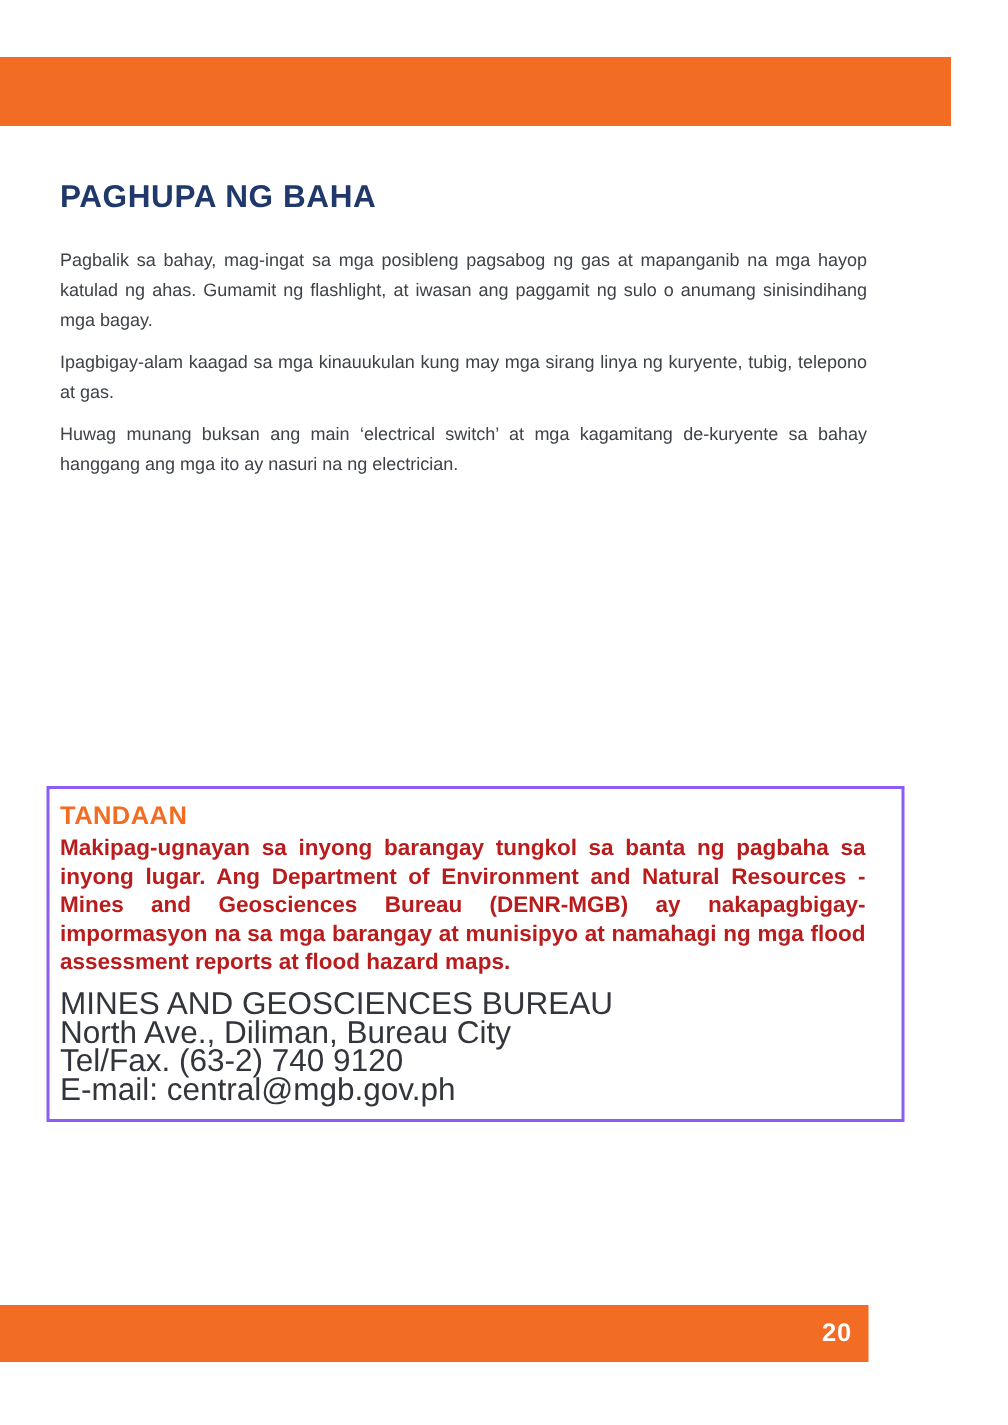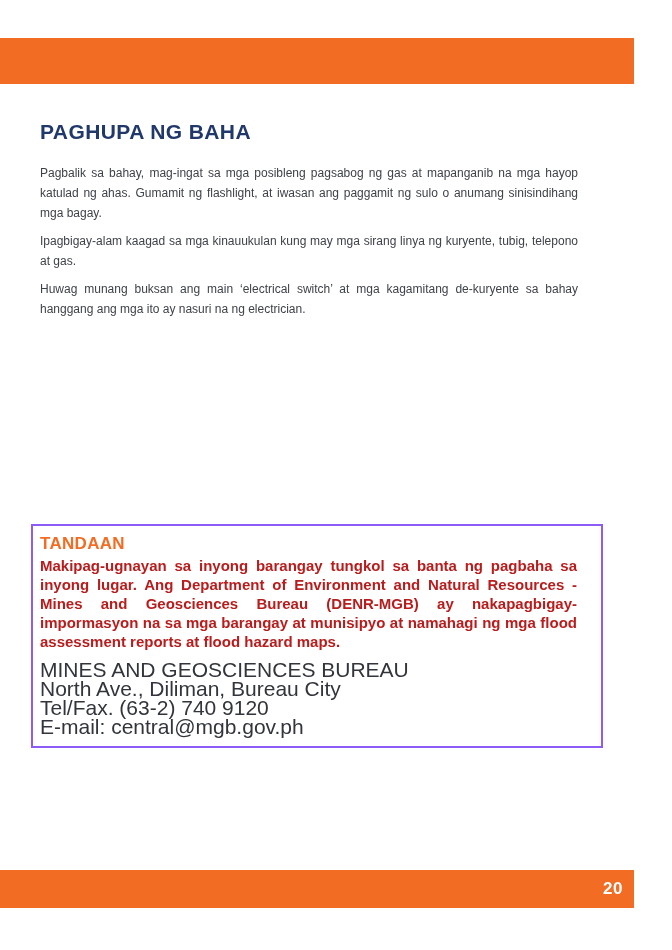--- a/index.html
+++ b/index.html
@@ -22,21 +22,21 @@
     top: 38px;
     left: 0;
     width: 634px;
     height: 46px;
     background: #F26C23;
   }
   .footer-bar {
     position: absolute;
     top: 870px;
     left: 0;
-    width: 634px;
+    width: 579px;
     height: 38px;
     background: #F26C23;
     display: flex;
     align-items: center;
     justify-content: flex-end;
     padding-right: 11px;
     box-sizing: border-box;
   }
   .page-number {
     color: #ffffff;

